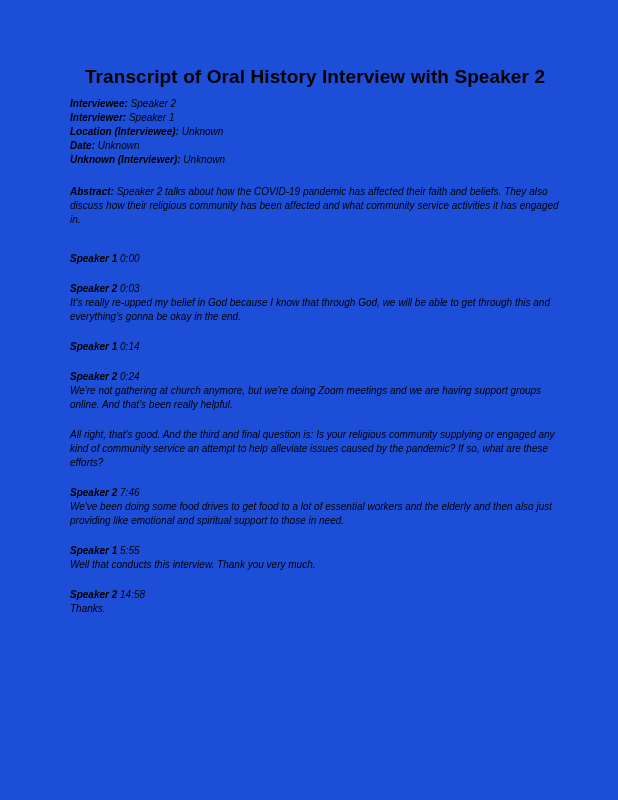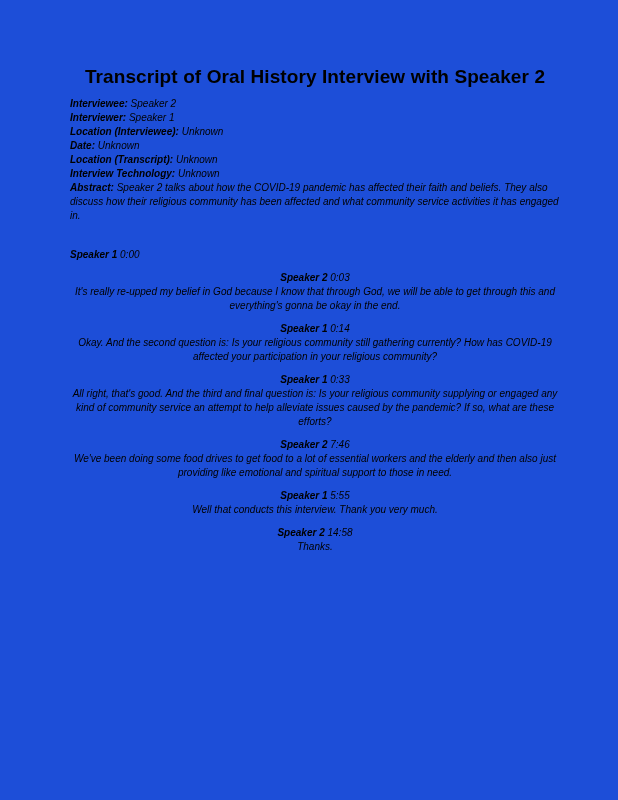--- a/index.html
+++ b/index.html
@@ -38,73 +38,73 @@
   .meta-block {
     margin: 0;
   }
   .meta-line {
     margin: 0;
   }
   .meta-line b, .abstract b, .turn-head b {
     font-weight: bold;
   }
   .abstract {
-    margin: 0 0 0 0;
+    margin: 18px 0 0 0;
   }
   .dialogue {
     margin-top: 25px;
   }
   .turn {
     margin: 0;
   }
   .turn + .turn {
-    margin-top: 9px;
-    text-align: center;
+    margin-top: 16px;
   }
   .turn-head, .turn-text {
     margin: 0;
   }
 </style>
 </head>
 <body>
 
 <div class="page">
 
   <h1 class="doc-title">Transcript of Oral History Interview with Speaker 2</h1>
 
   <div class="meta-block">
     <p class="meta-line"><b>Interviewee:</b> <span>Speaker 2</span></p>
     <p class="meta-line"><b>Interviewer:</b> <span>Speaker 1</span></p>
     <p class="meta-line"><b>Location (Interviewee):</b> <span>Unknown</span></p>
     <p class="meta-line"><b>Date:</b> <span>Unknown</span></p>
-    <p class="meta-line"><b>Location (Transcript):</b> <span>Unknown</span></p>
-    <p class="meta-line"><b>Interview Technology:</b> <span>Unknown</span></p>
+    <p class="meta-line"><b>Unknown (Interviewer):</b> <span>Unknown</span></p>
   </div>
 
   <p class="abstract"><b>Abstract:</b> <span>Speaker 2 talks about how the COVID-19 pandemic has affected their faith and beliefs. They also discuss how their religious community has been affected and what community service activities it has engaged in.</span></p>
 
   <div class="dialogue">
 
     <div class="turn">
       <p class="turn-head"><b>Speaker 1</b> <span>0:00</span></p>
     </div>
 
     <div class="turn">
       <p class="turn-head"><b>Speaker 2</b> <span>0:03</span></p>
       <p class="turn-text">It's really re-upped my belief in God because I know that through God, we will be able to get through this and everything's gonna be okay in the end.</p>
     </div>
 
     <div class="turn">
       <p class="turn-head"><b>Speaker 1</b> <span>0:14</span></p>
-      <p class="turn-text">Okay. And the second question is: Is your religious community still gathering currently? How has COVID-19 affected your participation in your religious community?</p>
     </div>
 
+    <div class="turn">
+      <p class="turn-head"><b>Speaker 2</b> <span>0:24</span></p>
+      <p class="turn-text">We're not gathering at church anymore, but we're doing Zoom meetings and we are having support groups online. And that's been really helpful.</p>
+    </div>
 
     <div class="turn">
-      <p class="turn-head"><b>Speaker 1</b> <span>0:33</span></p>
       <p class="turn-text">All right, that's good. And the third and final question is: Is your religious community supplying or engaged any kind of community service an attempt to help alleviate issues caused by the pandemic? If so, what are these efforts?</p>
     </div>
 
     <div class="turn">
       <p class="turn-head"><b>Speaker 2</b> <span>7:46</span></p>
       <p class="turn-text">We've been doing some food drives to get food to a lot of essential workers and the elderly and then also just providing like emotional and spiritual support to those in need.</p>
     </div>
 
     <div class="turn">
       <p class="turn-head"><b>Speaker 1</b> <span>5:55</span></p>

